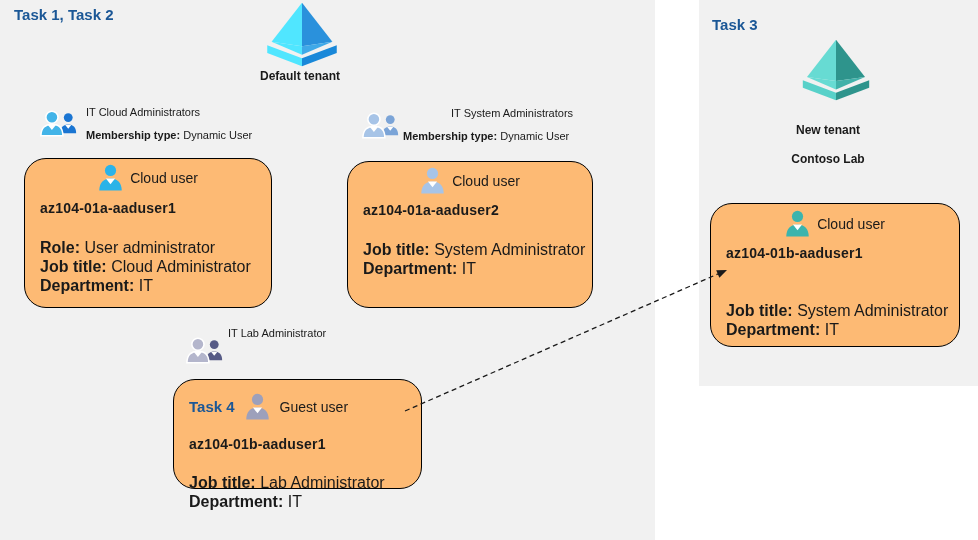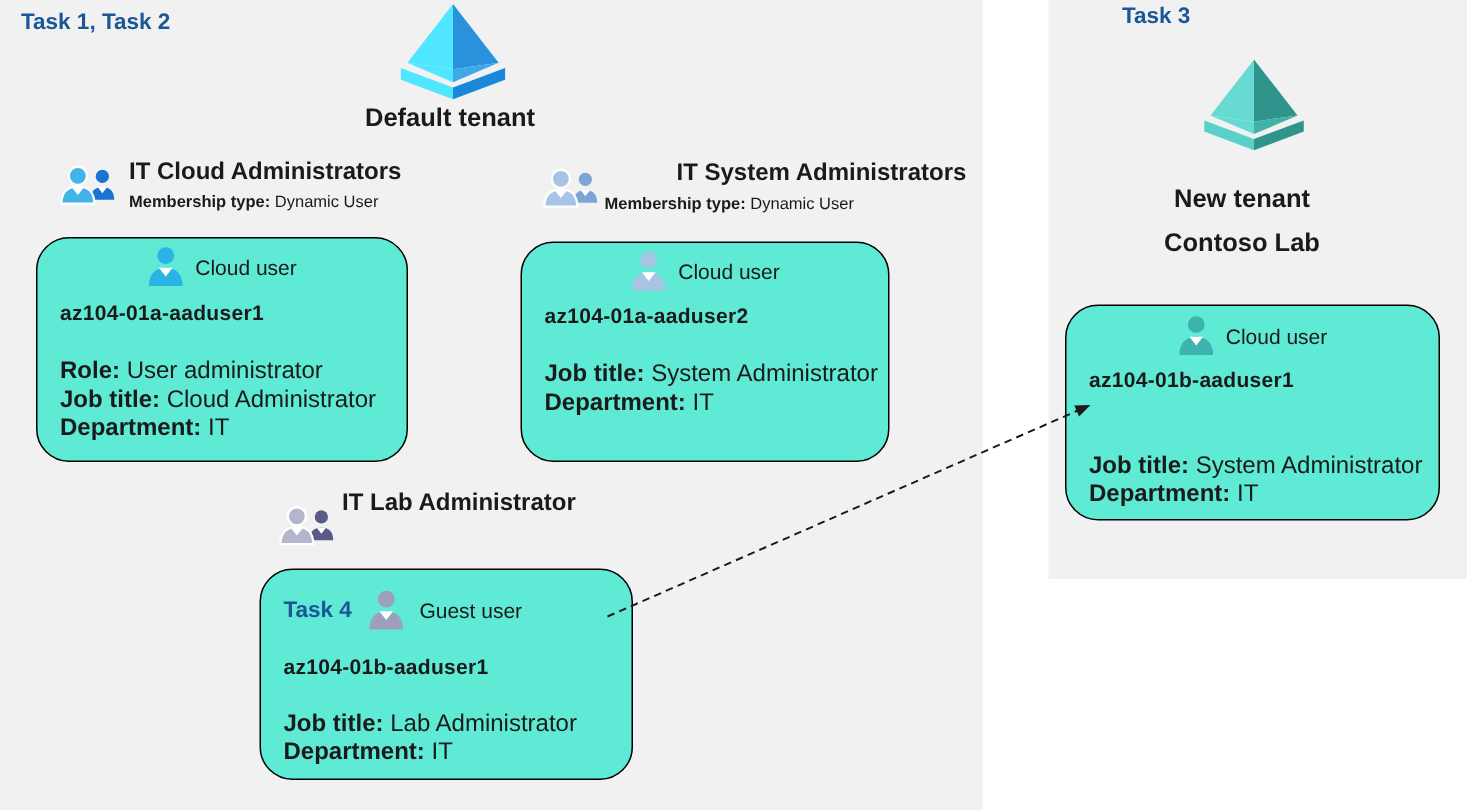--- a/index.html
+++ b/index.html
@@ -6,29 +6,29 @@
   .canvas{
     position:relative;width:978px;height:540px;background:#fff;
     font-family:"Liberation Sans",sans-serif;color:var(--ink,#1a1a1a);
     overflow:hidden;
   }
   .panel{position:absolute;background:var(--panel-bg,#f1f1f1);}
   .panel.left{left:0;top:0;width:655px;height:540px;}
   .panel.right{left:699px;top:0;width:279px;height:386px;}
 
   .task-label{position:absolute;font-weight:bold;font-size:15px;color:var(--task-blue,#1b5796);white-space:nowrap;}
-  .tenant-title{position:absolute;font-weight:bold;font-size:17px;text-align:center;white-space:nowrap;}
+  .tenant-title{position:absolute;font-weight:bold;font-size:12px;text-align:center;white-space:nowrap;}
 
-  .group-title{position:absolute;font-weight:bold;font-size:16px;white-space:nowrap;}
+  .group-title{position:absolute;font-weight:normal;font-size:11px;white-space:nowrap;}
   .group-membership{position:absolute;font-size:11px;white-space:nowrap;}
   .group-membership b{font-weight:bold;}
 
   .icon{position:absolute;}
 
-  .user-box{position:absolute;background:#5eead4;border:1.4px solid var(--box-border,#000);border-radius:22px;box-sizing:border-box;}
+  .user-box{position:absolute;background:#fdba74;border:1.4px solid var(--box-border,#000);border-radius:22px;box-sizing:border-box;}
   .box-header{position:absolute;left:0;right:0;display:flex;align-items:center;justify-content:center;gap:7px;font-size:14px;}
   .box-header .person{flex:0 0 auto;}
   .box-header .task4{font-weight:bold;font-size:15px;color:var(--task-blue,#1b5796);}
   .username{position:absolute;left:15px;font-weight:bold;font-size:14px;letter-spacing:.2px;white-space:nowrap;}
   .attrs{position:absolute;left:15px;right:6px;font-size:16px;line-height:19px;}
   .attrs b{font-weight:bold;}
   .attr{white-space:nowrap;}
 
   .overlay{position:absolute;left:0;top:0;pointer-events:none;}
 </style>
@@ -116,38 +116,38 @@
       </svg>
       <span>Cloud user</span>
     </div>
     <div class="username" style="top:40px;">az104-01a-aaduser2</div>
     <div class="attrs" style="top:78px;">
       <div class="attr"><b>Job title:</b> <span>System Administrator</span></div>
       <div class="attr"><b>Department:</b> <span>IT</span></div>
     </div>
   </div>
 
-  <div class="user-box" style="left:173px;top:379px;width:249px;height:141px;">
+  <div class="user-box" style="left:173px;top:379px;width:249px;height:110px;">
     <div class="box-header" style="top:13px;left:15px;right:auto;justify-content:flex-start;gap:10px;">
       <span class="task4">Task 4</span>
       <svg class="person" width="25" height="27" viewBox="0 0 24 26">
         <circle cx="12" cy="6.2" r="5.4" style="fill:var(--user-gray)"></circle>
         <path d="M1.2,25.6 C1.2,17.9 5.6,14 12,14 C18.4,14 22.8,17.9 22.8,25.6 Z" style="fill:var(--user-gray)"></path>
         <path d="M7.6,14 L12,19.6 L16.4,14 Z" fill="#fff"></path>
       </svg>
       <span>Guest user</span>
     </div>
     <div class="username" style="top:56px;">az104-01b-aaduser1</div>
     <div class="attrs" style="top:93px;">
       <div class="attr"><b>Job title:</b> <span>Lab Administrator</span></div>
       <div class="attr"><b>Department:</b> <span>IT</span></div>
     </div>
   </div>
 
-  <div class="task-label" style="left:712px;top:2px;margin-left:36px;">Task 3</div>
+  <div class="task-label" style="left:712px;top:16px;">Task 3</div>
 
   <svg class="icon" style="left:796px;top:38px;" width="80" height="63" viewBox="0 0 96 76">
     <polygon points="48,2 13,47 48,52" style="fill:var(--teal-left)"></polygon>
     <polygon points="48,2 83,47 48,52" style="fill:var(--teal-right)"></polygon>
     <polygon points="13,47 48,52 48,62" style="fill:var(--teal-left)"></polygon>
     <polygon points="83,47 48,52 48,62" style="fill:var(--teal-front)"></polygon>
     <polygon points="8,51 48,66 48,75 8,60" style="fill:var(--teal-base-light)"></polygon>
     <polygon points="88,51 48,66 48,75 88,60" style="fill:var(--teal-right)"></polygon>
   </svg>
   <div class="tenant-title" style="left:738px;top:123px;width:180px;">New tenant</div>

